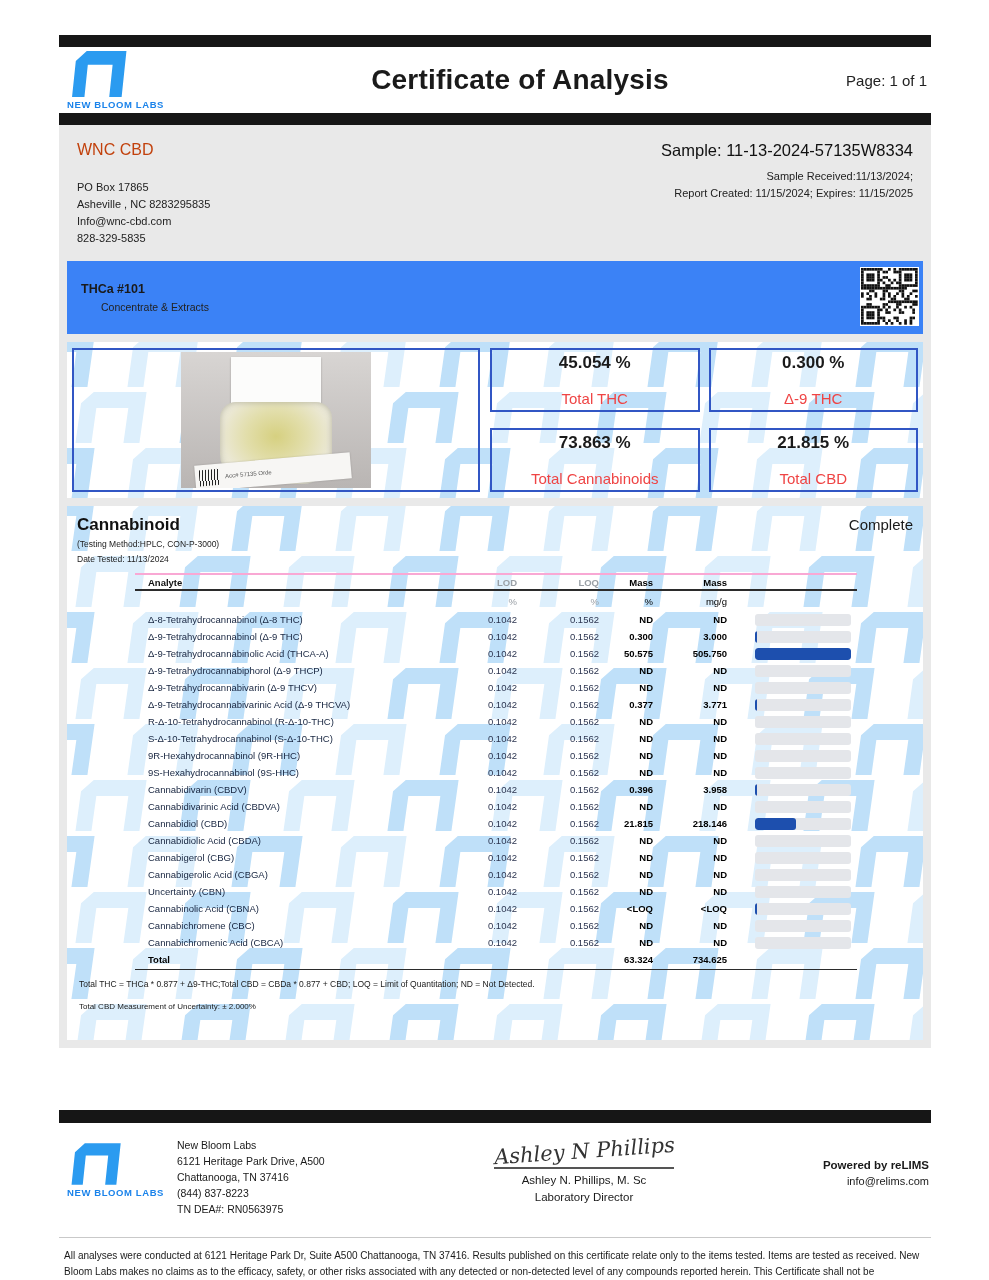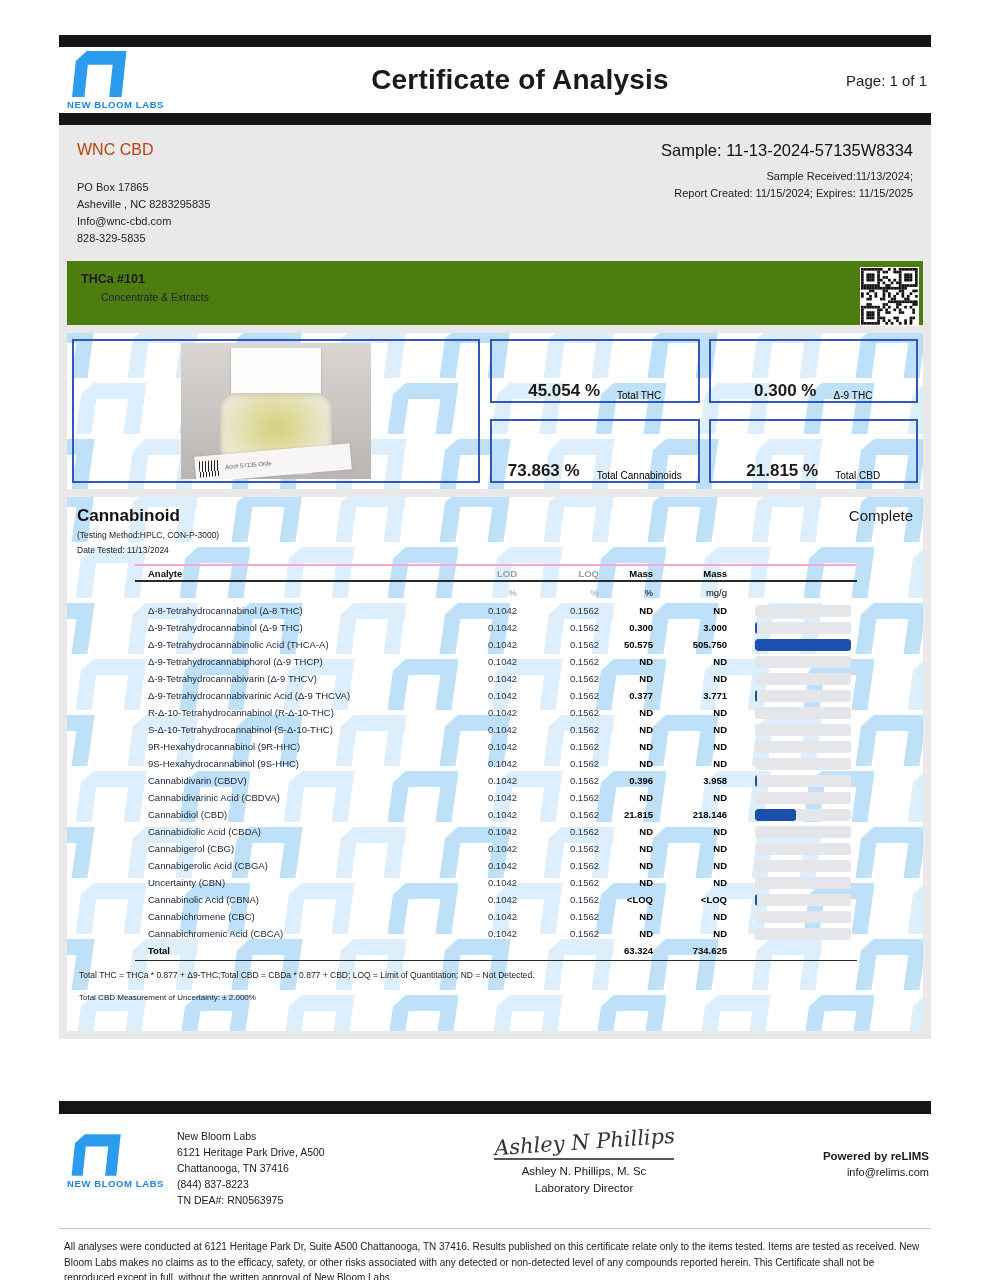--- a/index.html
+++ b/index.html
@@ -16,42 +16,42 @@
   .doc-title { font-size:28px; font-weight:600; color:#1a1a1a; letter-spacing:0.2px; }
   .page-num { width:100px; text-align:right; font-size:15px; color:#222; padding-right:4px; }
   
   .gray { background:#e9e9e9; padding:0 8px 8px; }
   .info-row { display:flex; justify-content:space-between; padding:16px 10px 14px; }
   .client-name { font-size:16px; color:#c2410c; margin-bottom:20px; }
   .client-line { font-size:11px; line-height:17px; color:#222; }
   .sample-block { text-align:right; }
   .sample-id { font-size:16.5px; color:#111; margin-bottom:8px; }
   .sample-line { font-size:11px; line-height:17px; color:#222; }
-  .product-box { background:#4d7c0f; min-height:64px; position:relative; padding:11px 14px; }
+  .product-box { background:#3b82f6; min-height:64px; position:relative; padding:21px 14px; }
   .product-name { font-size:12.5px; font-weight:600; color:#1a1a1a; margin-bottom:5px; }
   .product-cat { font-size:10.5px; color:#222;margin-left:20px; }
   .qr { position:absolute; right:4px; top:6px; background:#fff; padding:1px; }
   
   .band { position:relative; background:#fff; margin-top:8px; height:156px; overflow:hidden; }
   .watermark { position:absolute; inset:0; overflow:hidden; z-index:0; }
   .band-inner { position:relative; z-index:1; display:flex; gap:10px; height:100%; padding:6px 5px; }
   .photo-panel { border:2px solid #3156c4; width:408px; display:flex; align-items:center; justify-content:center; }
   .photo { width:190px; height:136px; background:linear-gradient(#d8d5d3,#b9b5b3); position:relative; overflow:hidden; }
   .lid { position:absolute; top:5px; left:50%; transform:translateX(-50%); width:90px; height:52px; background:#fcfcfb; box-shadow:0 1px 2px rgba(0,0,0,.25); }
   .jar { position:absolute; top:50px; left:50%; transform:translateX(-50%); width:112px; height:82px;
          background:radial-gradient(ellipse at 50% 42%, #d6d080 0%, #e2deab 38%, #ebe8d4 68%, #f1f0ea 100%);
          border-radius:16px 16px 30px 30px; box-shadow:inset 0 0 6px rgba(120,120,100,.5); }
   .jar-label { position:absolute; bottom:3px; left:14px; width:156px; height:26px; background:#f7f6f4; transform:rotate(-5deg);
                display:flex; align-items:center; gap:6px; padding:2px 4px; box-shadow:0 0 2px rgba(0,0,0,.2); }
   .barcode { width:20px; height:16px; background:repeating-linear-gradient(90deg,#222 0 1px,transparent 1px 3px); }
   .jar-label-text { font-size:6px; color:#555; white-space:nowrap; }
   .stats { flex:1; display:grid; grid-template-columns:1fr 1fr; grid-template-rows:1fr 1fr; gap:16px 9px; }
-  .stat { border:2px solid #3156c4; display:flex; flex-direction:row; align-items:flex-end; justify-content:center; gap:17px; }
+  .stat { border:2px solid #3156c4; display:flex; flex-direction:column; align-items:center; justify-content:center; gap:17px; }
   .stat-value { font-size:17px; font-weight:bold; color:#1a1a1a; }
-  .stat-label { font-size:10px; color:#000000; }
+  .stat-label { font-size:15px; color:#ef4444; }
   
   .cannab { position:relative; background:#fff; margin-top:8px; min-height:534px; overflow:hidden; }
   .cannab-inner { position:relative; z-index:1; padding:9px 10px 4px; }
   .sec-head { display:flex; justify-content:space-between; align-items:baseline; }
   .sec-title { font-size:17px; font-weight:bold; color:#111; }
   .sec-status { font-size:15px; color:#1a1a1a; }
   .sec-meta { font-size:8.5px; color:#222; line-height:12px; margin-top:3px; }
   .table { margin:8px 4px 0 58px; width:722px; font-size:9.5px; }
   .trow { display:grid; grid-template-columns:328px 68px 68px 62px 78px 1fr; align-items:center; height:17px; }
   .thead { border-top:2px solid #f9a8d4; border-bottom:2px solid #2b2b2b; height:18px; font-weight:bold; }

